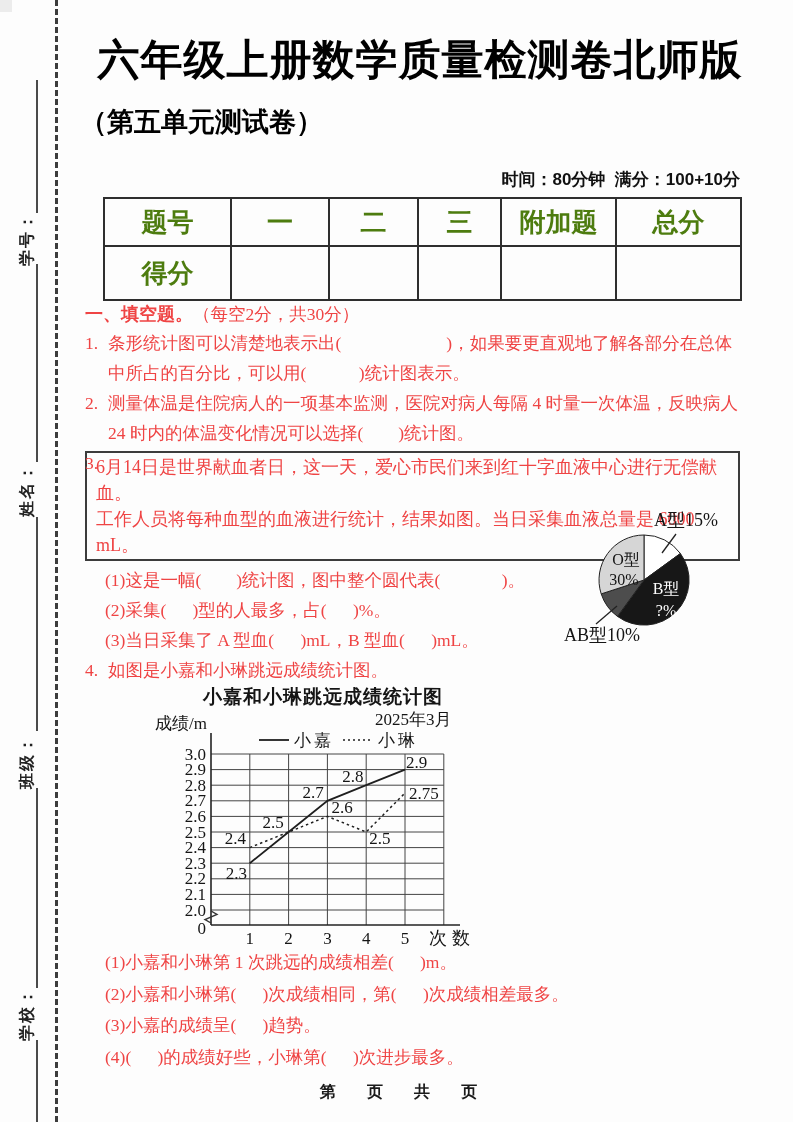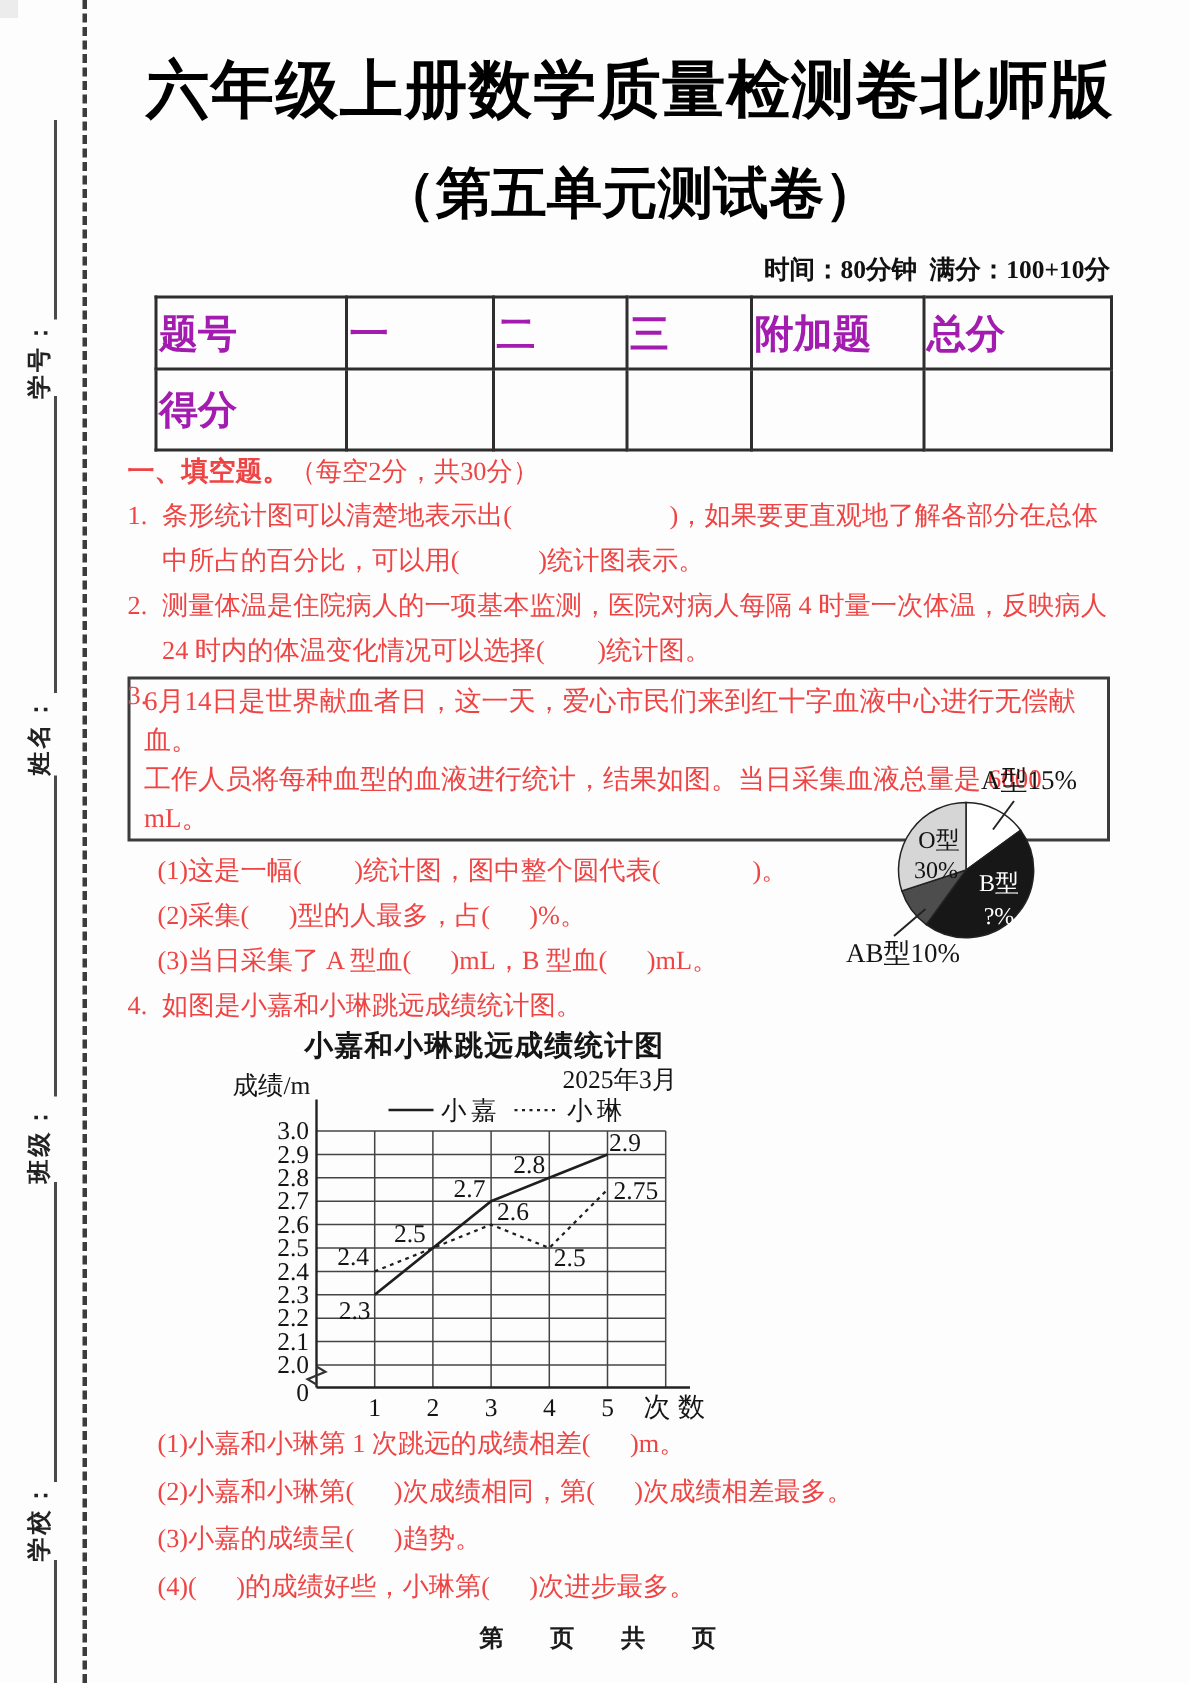--- a/index.html
+++ b/index.html
@@ -1,38 +1,38 @@
 <!DOCTYPE html>
 <html><head>
 <meta charset="utf-8">
 <style>
   html,body{margin:0;padding:0;background:#fff;}
   .page{position:relative;width:793px;height:1122px;background:#fdfdfd;overflow:hidden;
         font-family:"Liberation Serif","DejaVu Serif",serif;color:#161616;}
-  .sans{font-family:Liberation Serif, serif;}
+  .sans{font-family:Liberation Sans, sans-serif;}
   .corner-artifact{position:absolute;left:0;top:0;width:12px;height:12px;background:#ececec;}
   
   .seal-line{position:absolute;left:55px;top:0;height:1122px;border-left:3px dashed #3c3c3c;}
   .blank-line{position:absolute;left:36px;width:0;border-left:2px solid #4a4a4a;}
   .bl1{top:80px;height:133px;} .bl2{top:264px;height:198px;} .bl3{top:517px;height:214px;}
   .bl4{top:788px;height:200px;} .bl5{top:1040px;height:82px;}
   .side-label{position:absolute;left:27px;transform:translate(-50%,-50%) rotate(-90deg);
         font-family:"Liberation Sans","DejaVu Sans",sans-serif;font-size:16px;font-weight:600;
         color:#222;white-space:nowrap;letter-spacing:2px;}
   .sl1{top:239px;} .sl2{top:490px;} .sl3{top:762px;} .sl4{top:1014px;}
   
   .title{position:absolute;left:80px;width:680px;top:32px;margin:0;text-align:center;
         font-size:42px;font-weight:900;color:#000;letter-spacing:1px;}
-  .subtitle{position:absolute;left:80px;width:680px;top:104px;margin:0;text-align:center;
-        font-size:37px;font-weight:900;color:#000;}
+  .subtitle{position:absolute;left:80px;width:680px;top:104px;margin:0;text-align:left;
+        font-size:27px;font-weight:900;color:#000;}
   .info{position:absolute;right:53px;top:168px;font-size:17px;font-weight:700;color:#111;}
   
   .score-table{position:absolute;left:103px;top:197px;border-collapse:collapse;}
-  .score-table td{border:2px solid #2e2e2e;vertical-align:middle;
-        font-family:"Liberation Sans","DejaVu Sans",sans-serif;font-size:26px;font-weight:700;color:#a21caf;}
+  .score-table td{border:2px solid #2e2e2e;text-align:center;vertical-align:middle;
+        font-family:"Liberation Sans","DejaVu Sans",sans-serif;font-size:26px;font-weight:700;color:#4d7c0f;}
   .score-table tr.head-row td{height:44px;}
   .score-table tr.score-row td{height:50px;}
   
   .content{position:absolute;left:85px;top:300px;width:655px;font-size:17.5px;color:#ef4444;}
   .sec-head{line-height:28px;font-size:17.5px;}
   .sec-head .b{font-family:"Liberation Sans","DejaVu Sans",sans-serif;font-weight:700;font-size:18px;}
   .q{position:relative;padding-left:23px;line-height:30px;}
   .qnum{position:absolute;left:0;top:0;}
   .material-box{border:2px solid #3c3c3c;margin:3px 0 4px 0;padding:1px 9px;
         font-size:18px;line-height:26px;}

